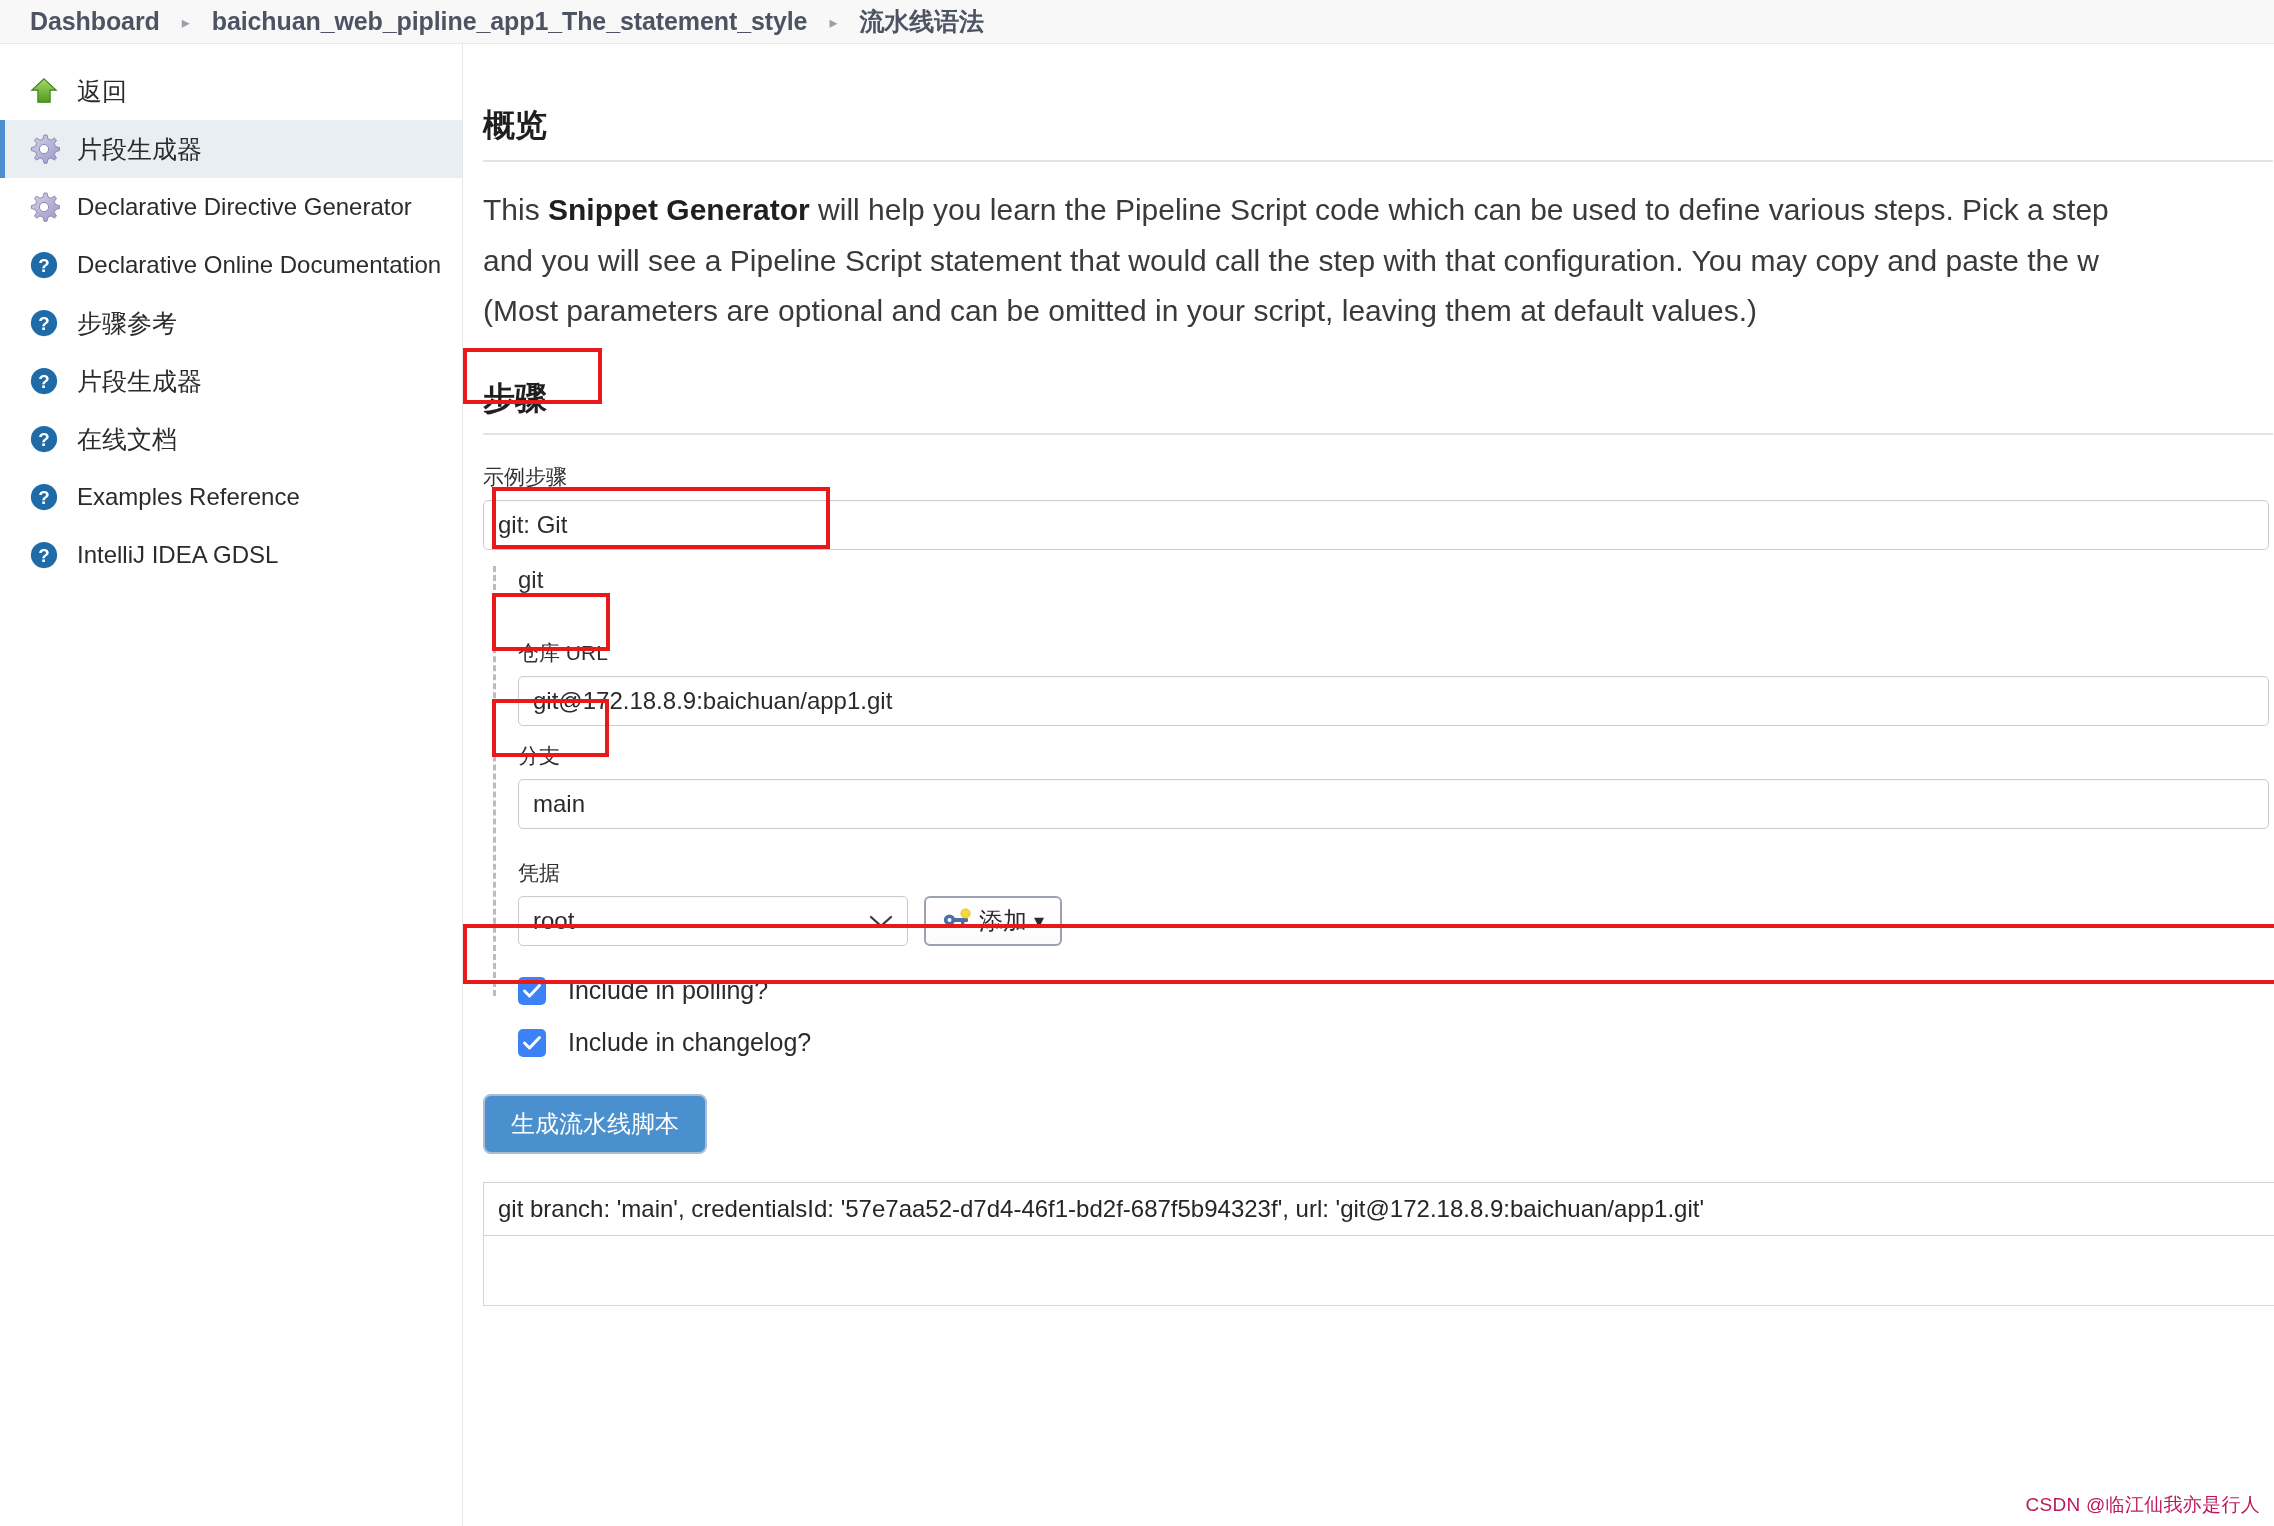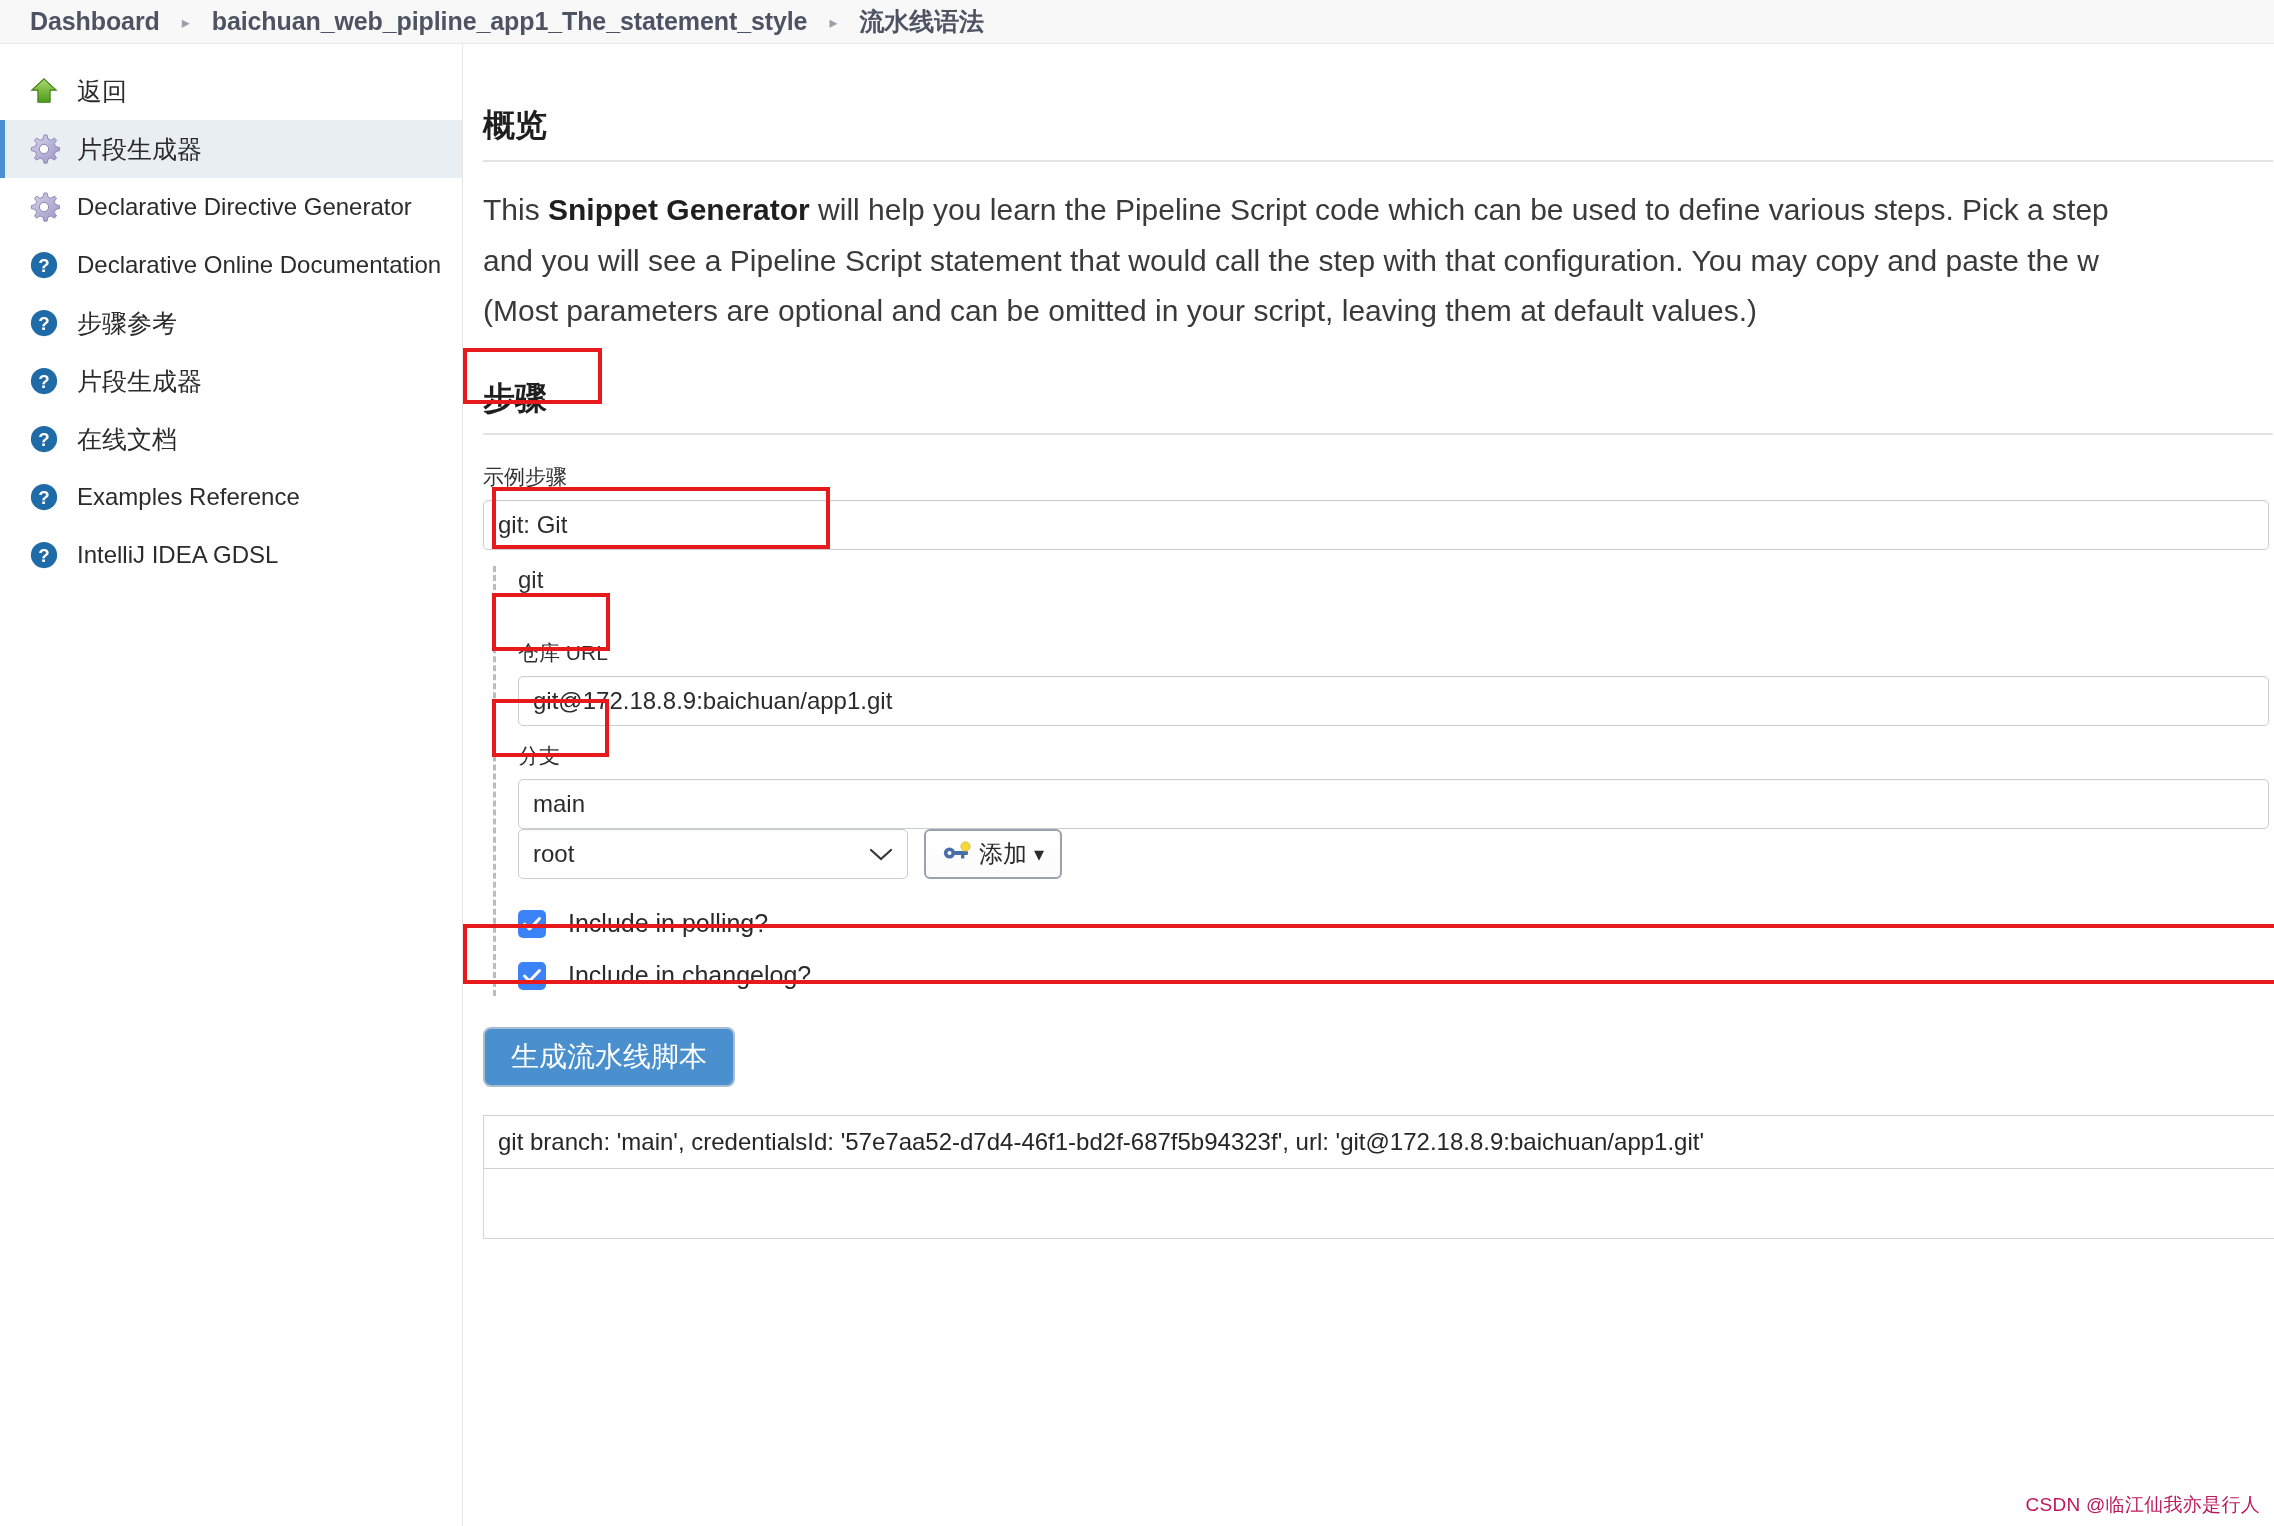--- a/index.html
+++ b/index.html
@@ -182,21 +182,21 @@
     flex: 0 0 28px;
   }
   .cblabel { font-size: 25px; color: #2b2b2b; }
 
   .genbtn {
     height: 60px;
     background: #4a90ce;
     border: 2px solid #a8bdd0;
     border-radius: 8px;
     color: #ffffff;
-    font-size: 28px;
+    font-size: 24px;
     padding: 1px 26px;
     display: inline-flex;
     align-items: center;
     justify-content: center;
     cursor: pointer;
   }
 
   .codebox {
     border: 1px solid #d2d2d2;
     background: #ffffff;
@@ -371,20 +371,21 @@
         <div class="field-label ind" style="margin-top:45px;">仓库 URL</div>
         <div class="txtinput nested" style="width:1751px;">
           <span>git@172.18.8.9:baichuan/app1.git</span>
         </div>
 
         <div class="field-label ind" style="margin-top:16px;">分支</div>
         <div class="txtinput nested" style="width:1751px;">
           <span>main</span>
         </div>
 
+        <div class="field-label ind" style="margin-top:30px;">凭据</div>
         <div class="nested" style="display:flex; align-items:center; gap:16px;">
           <div class="selectbox">
             <span>root</span>
             <span>
               <svg width="24" height="14" viewBox="0 0 24 14">
                   <path d="M2 2 L12 11 L22 2" fill="none" stroke="#3a3a3a" stroke-width="2.3" stroke-linecap="round"></path>
                 </svg>
             </span>
           </div>
           <div class="addbtn">

